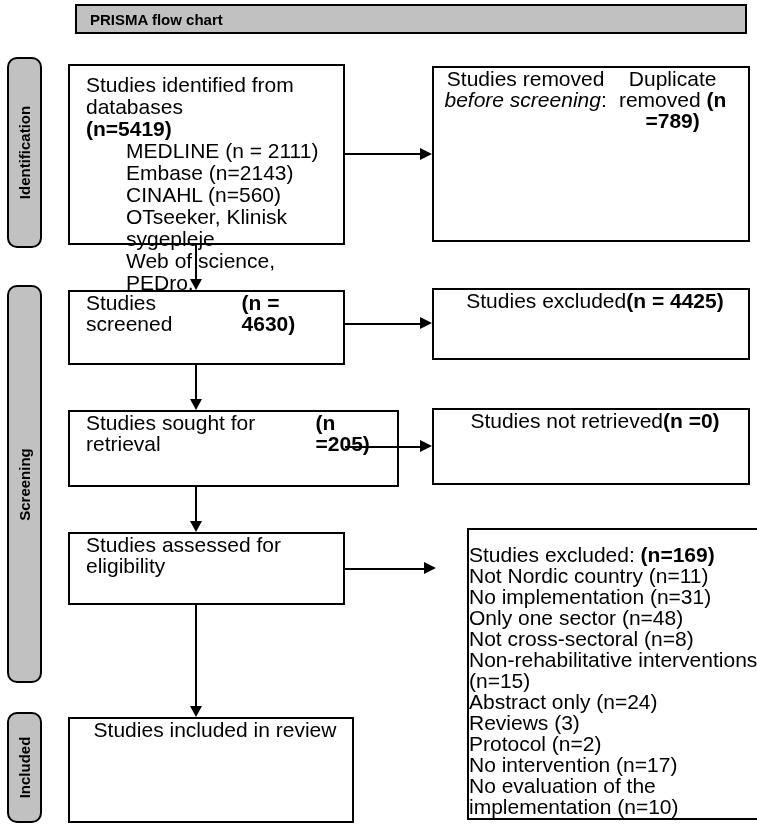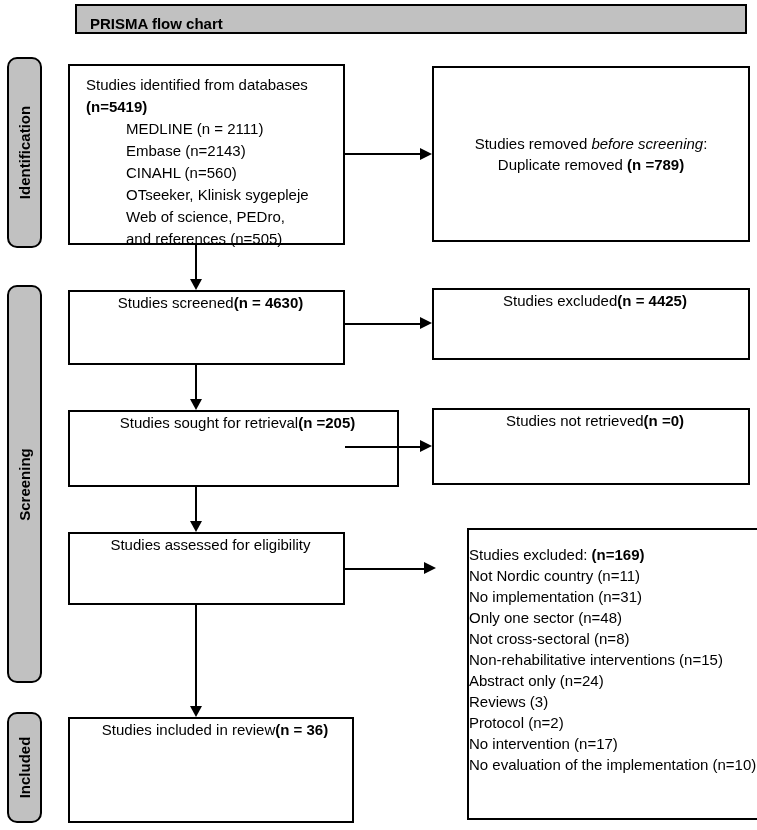--- a/index.html
+++ b/index.html
@@ -8,47 +8,47 @@
     width:757px;height:830px;
     background:#ffffff;
     font-family:"Liberation Sans", sans-serif;
     color:#000;
     overflow:hidden;
   }
   
   .titlebar{
     position:absolute;left:75px;top:4px;width:672px;height:30px;
     background:#c1c1c1;border:2px solid #000;box-sizing:border-box;
-    display:flex;align-items:flex-end;
+    display:flex;align-items:center;
   }
   .titlebar span{font-size:15px;font-weight:bold;padding-left:13px;}
   
   .stage{
     position:absolute;left:7px;width:35px;
     background:#c1c1c1;border:2px solid #000;border-radius:10px;box-sizing:border-box;
     display:flex;align-items:center;justify-content:center;
   }
   .stage .vtext{
     transform:rotate(-90deg);white-space:nowrap;
     font-size:15px;font-weight:bold;
   }
   #stage-identification{top:57px;height:191px;}
   #stage-screening{top:285px;height:398px;}
   #stage-included{top:712px;height:111px;}
   
   .box{
     position:absolute;background:#ffffff;border:2.5px solid #000;box-sizing:border-box;
-    font-size:15px;line-height:21px;
+    font-size:21px;line-height:21px;
   }
   .box.vcenter{display:flex;justify-content:center;padding-left:16px;padding-right:8px;}
   .bold{font-weight:bold;}
   .italic{font-style:italic;}
   #box-identified{left:68px;top:64px;width:277px;height:181px;line-height:22px;padding:8px 4px 0 16px;}
   #box-identified .indent{padding-left:40px;}
-  #box-removed{left:432px;top:66px;width:318px;height:176px;display:flex;flex-direction:column;justify-content:center;text-align:center;padding:0 10px;}
+  #box-removed{left:432px;top:66px;width:318px;height:176px;display:flex;flex-direction:row;justify-content:center;text-align:center;padding:0 10px;}
   #box-screened{left:68px;top:290px;width:277px;height:75px;}
   #box-excluded-screening{left:432px;top:288px;width:318px;height:72px;}
   #box-sought{left:68px;top:410px;width:331px;height:77px;}
   #box-not-retrieved{left:432px;top:408px;width:318px;height:77px;}
   #box-assessed{left:68px;top:532px;width:277px;height:73px;}
   #box-excluded-eligibility{left:436px;top:528px;width:314px;height:292px;padding:14px 10px 0 0;line-height:21px;margin-left:31px;}
   #box-included{left:68px;top:717px;width:286px;height:106px;text-align:center;}
   
   .vline{position:absolute;left:195px;width:2px;background:#000;}
   .harrowline{position:absolute;height:2px;background:#000;left:345px;width:77px;}
@@ -131,21 +131,20 @@
     <div>Non-rehabilitative interventions (n=15)</div>
     <div>Abstract only (n=24)</div>
     <div>Reviews (3)</div>
     <div>Protocol (n=2)</div>
     <div>No intervention (n=17)</div>
     <div>No evaluation of the implementation (n=10)</div>
   </div>
 
   <div class="box vcenter" id="box-included">
     <div>Studies included in review</div>
-    <div class="bold">(n = 36)</div>
   </div>
 
   <div class="vline" style="top:245px;height:36px;"></div>
   <div class="head-down" style="top:279px;"></div>
 
   <div class="vline" style="top:365px;height:36px;"></div>
   <div class="head-down" style="top:399px;"></div>
 
   <div class="vline" style="top:487px;height:36px;"></div>
   <div class="head-down" style="top:521px;"></div>

